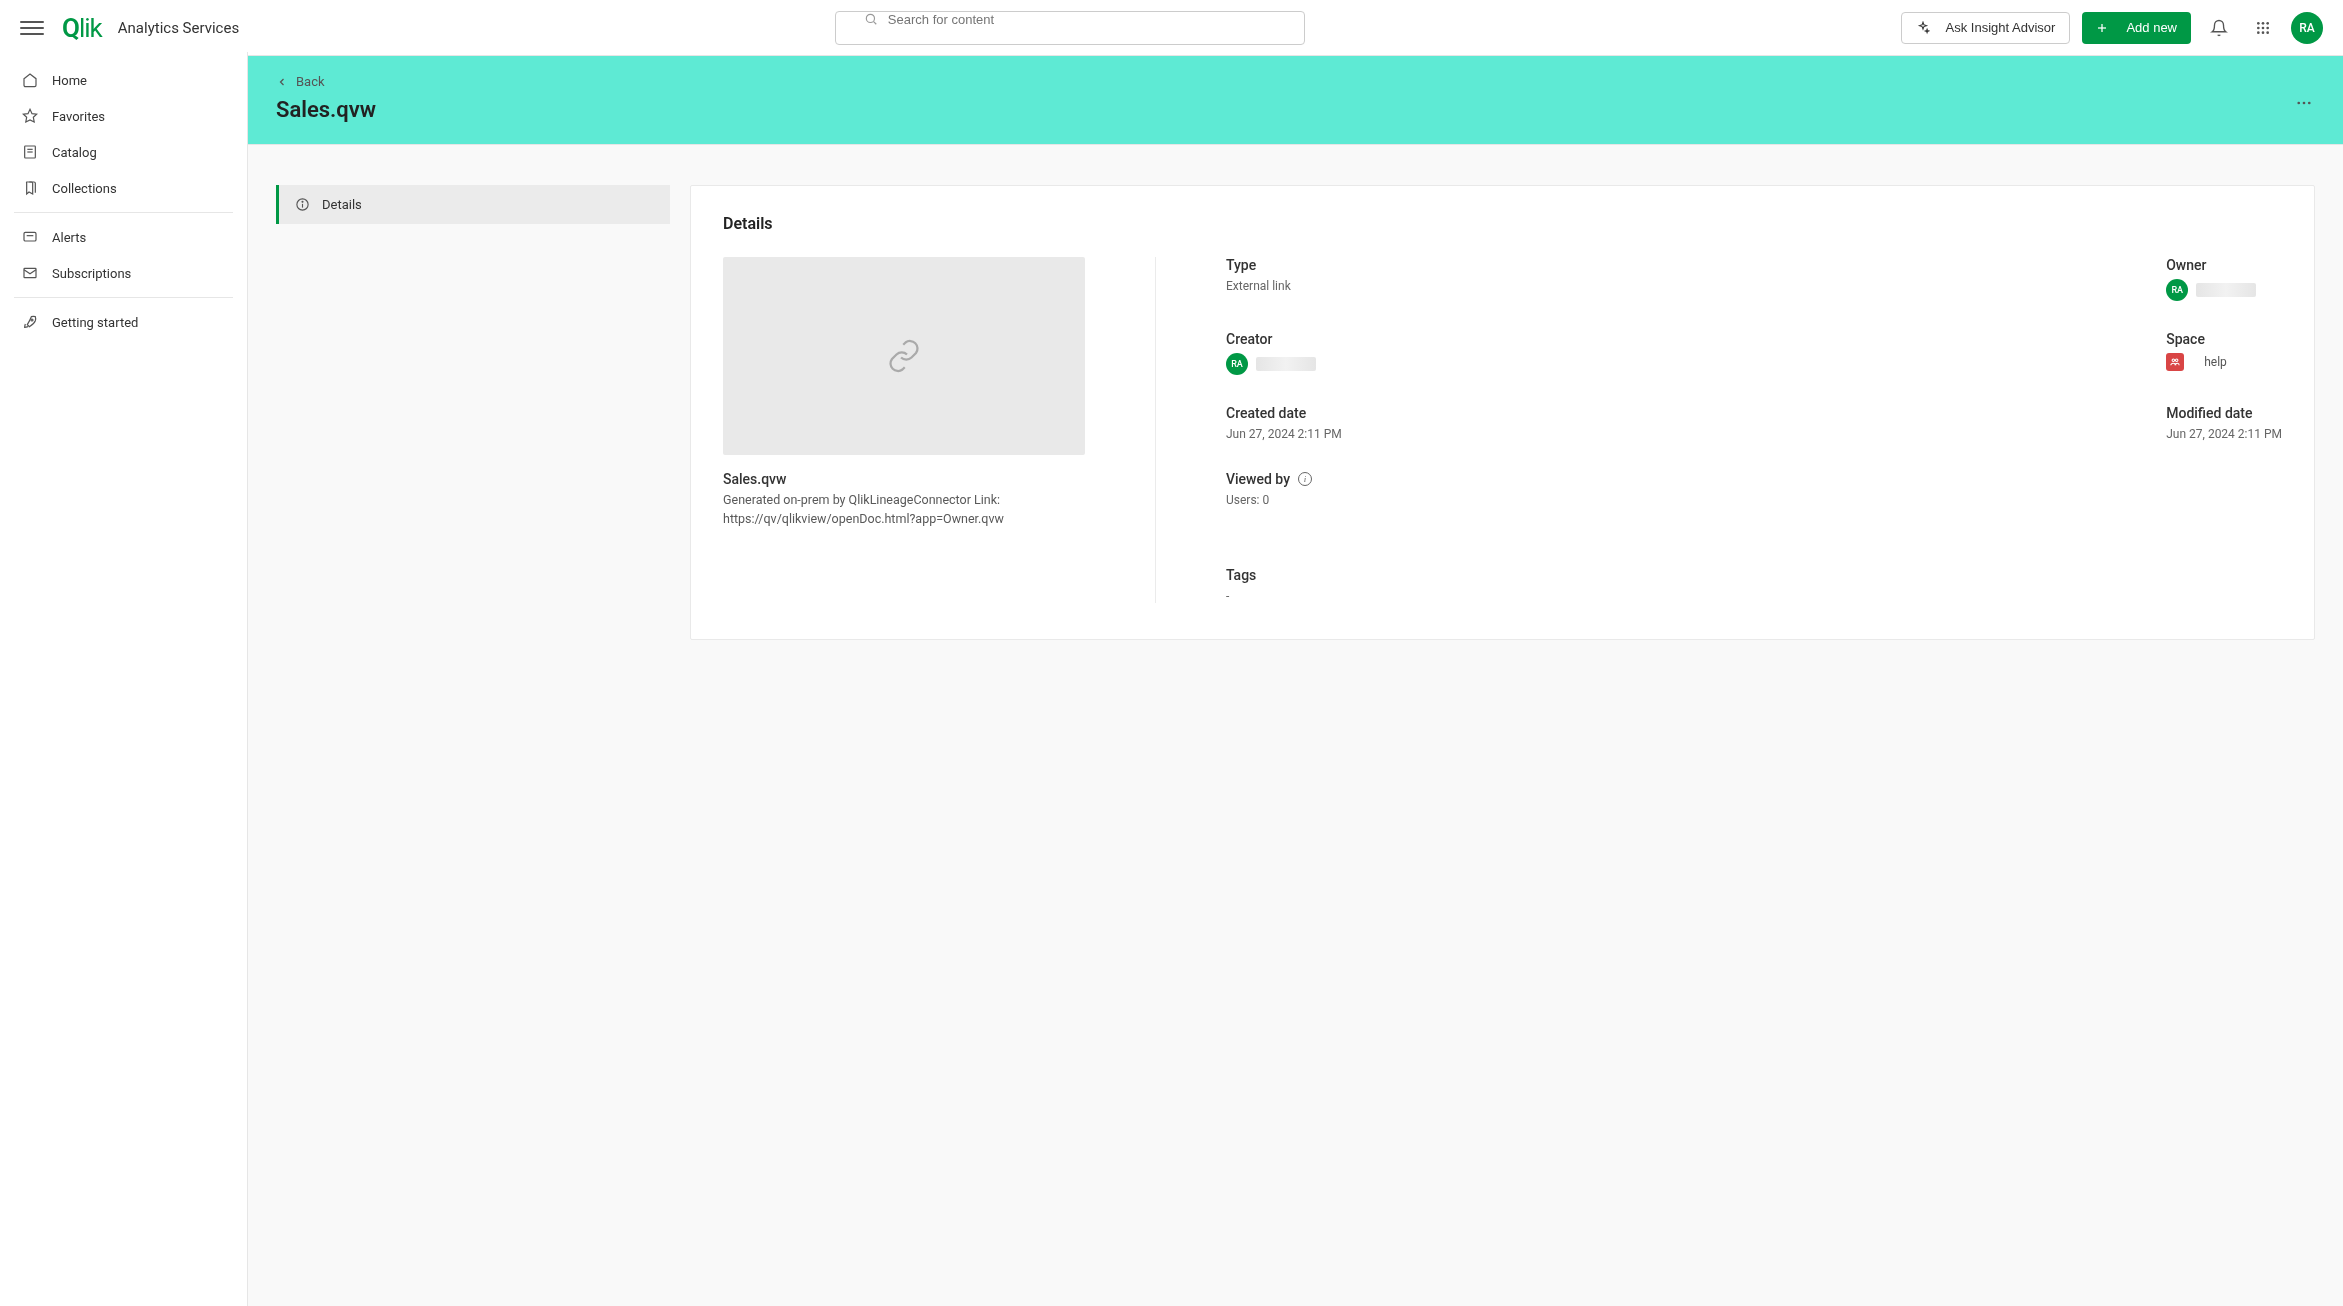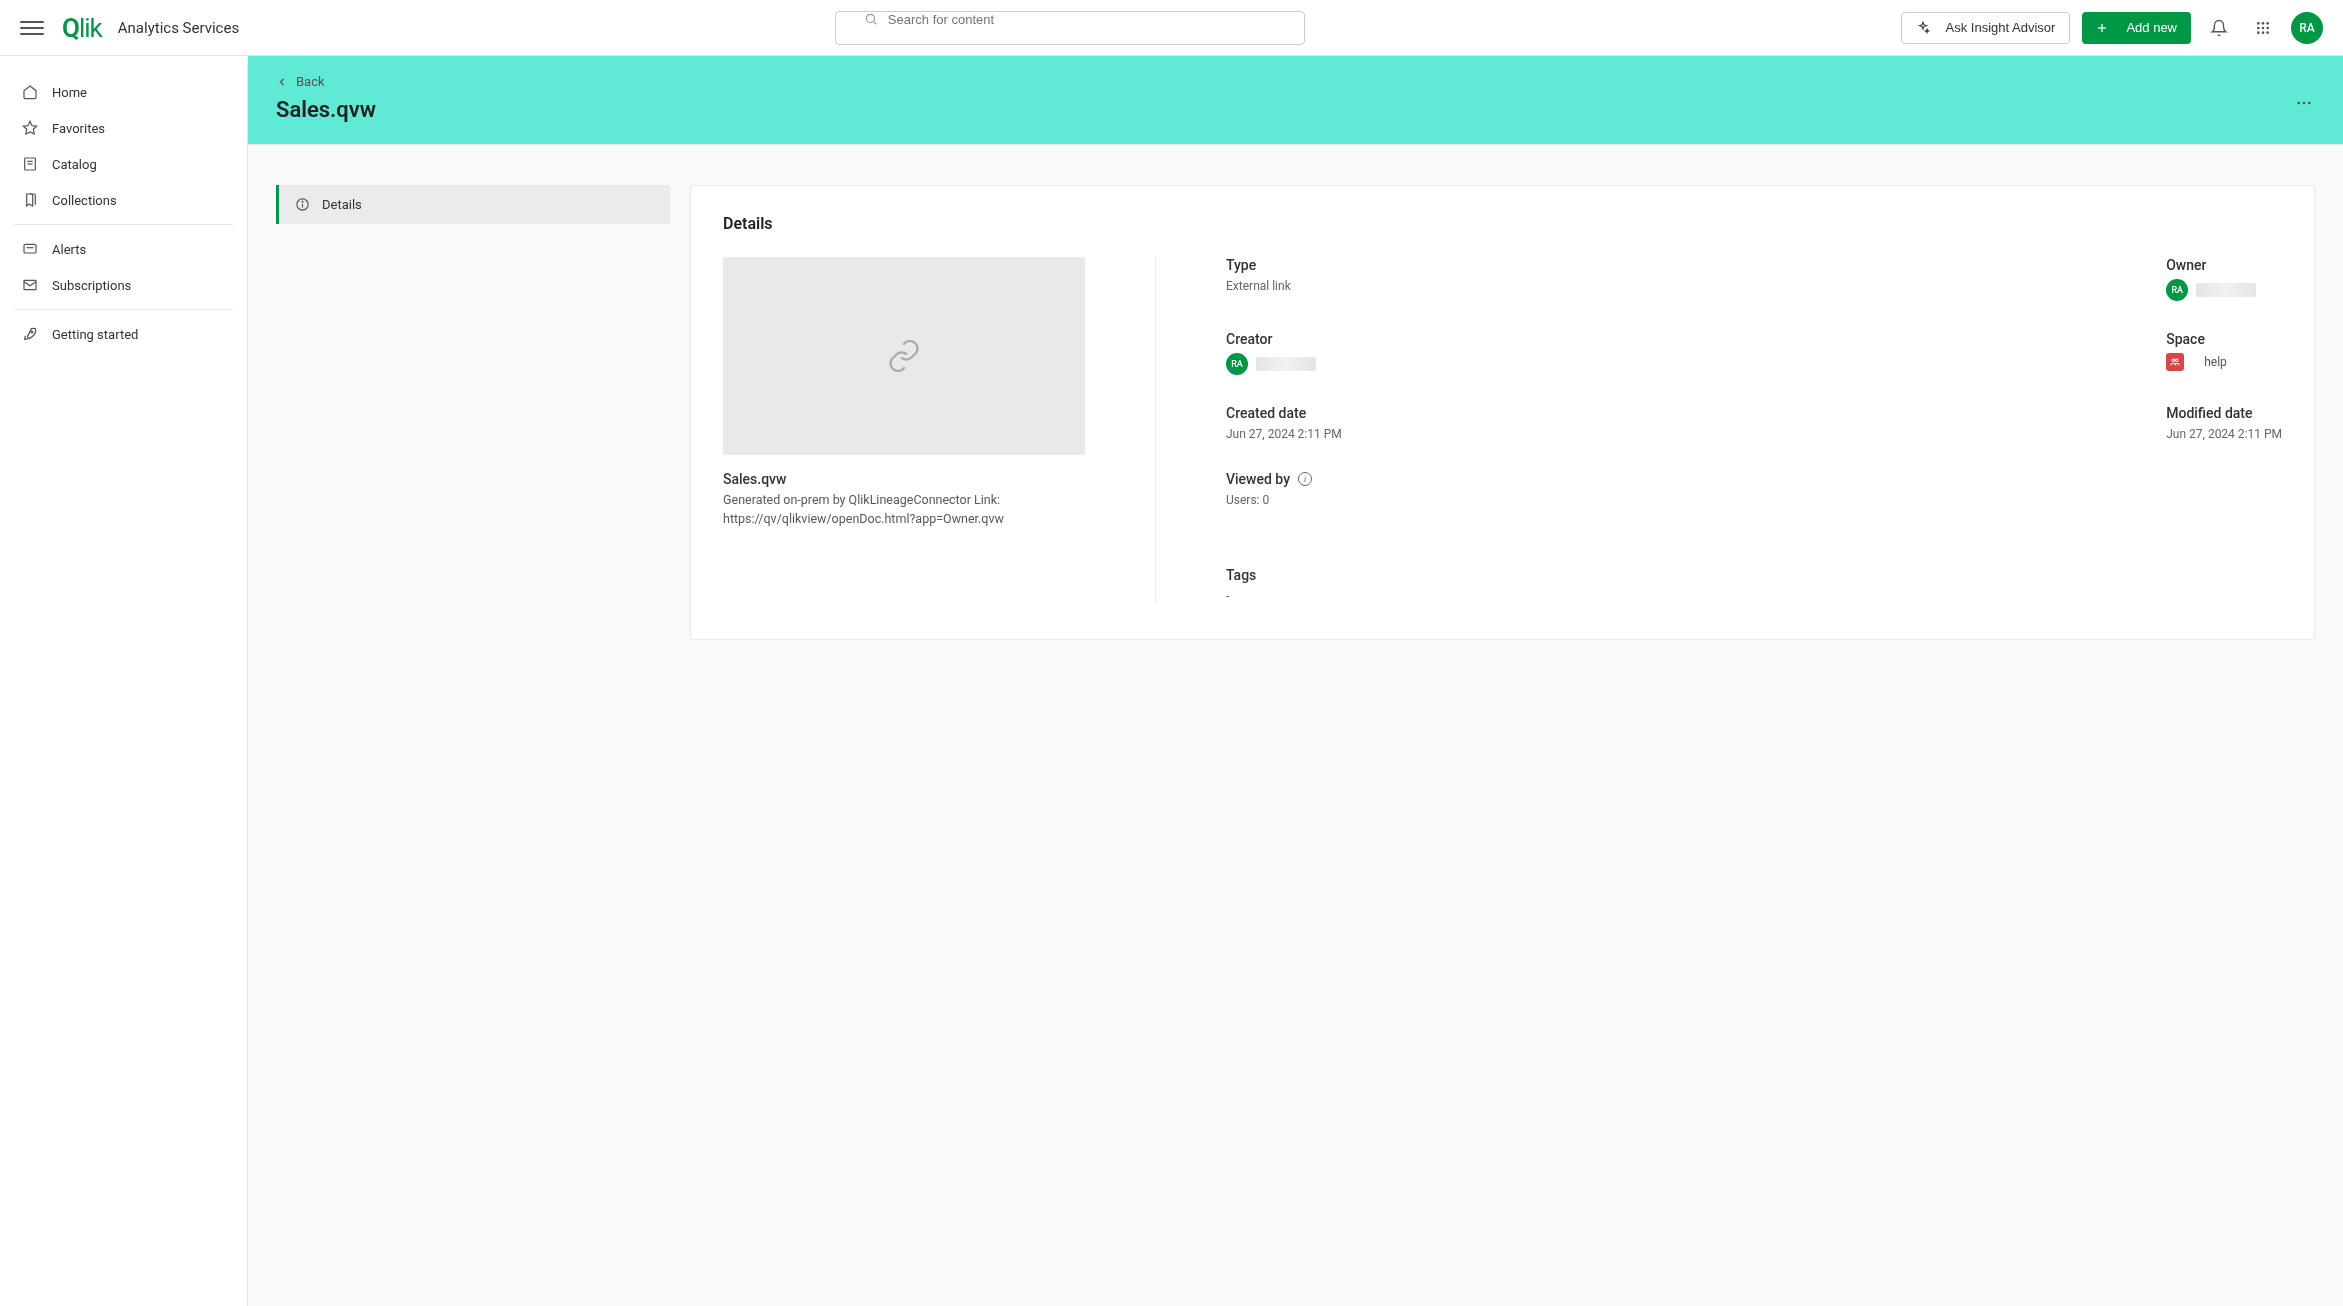--- a/index.html
+++ b/index.html
@@ -143,21 +143,21 @@
       align-items: center;
       justify-content: center;
       font-size: 9px;
       font-weight: 500;
     }
     
     
     .sidebar {
       position: fixed;
       left: 0;
-      top: 64px;
+      top: 52px;
       bottom: 0;
       width: 248px;
       border-right: 1px solid #e6e6e6;
       padding: 10px 14px;
       background: #fff;
     }
     .sidebar-item {
       display: flex;
       align-items: center;
       gap: 14px;

